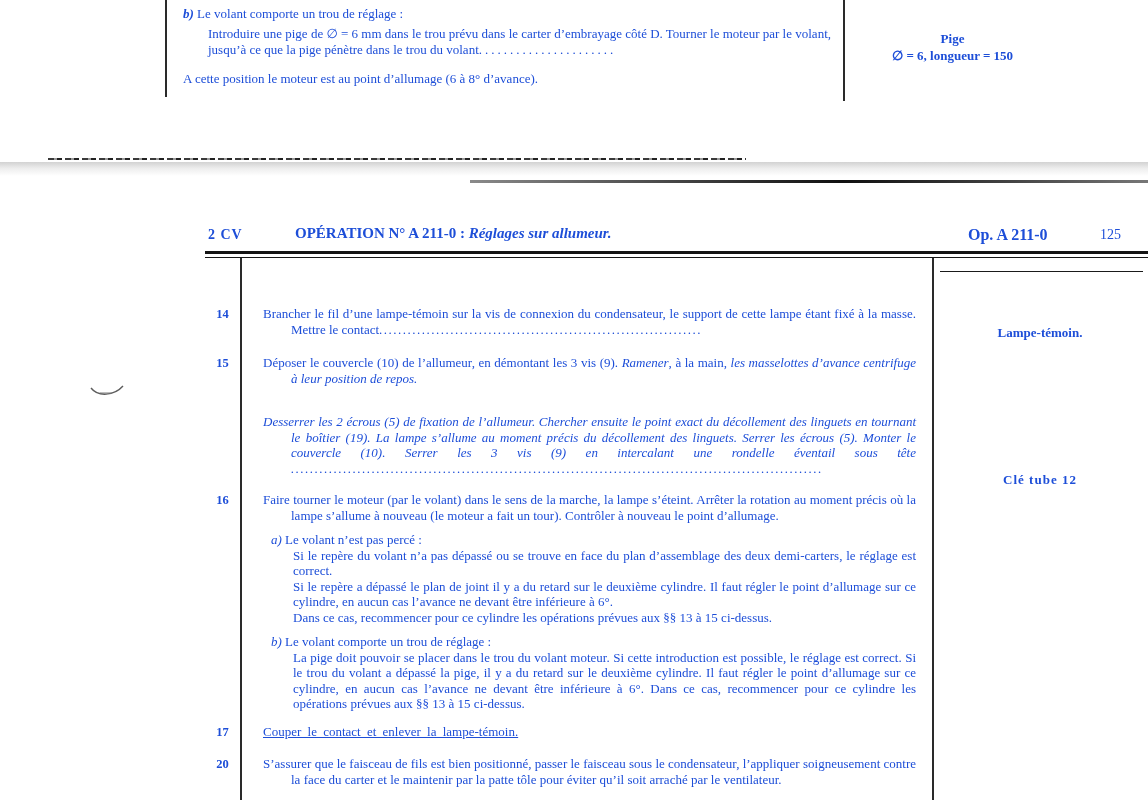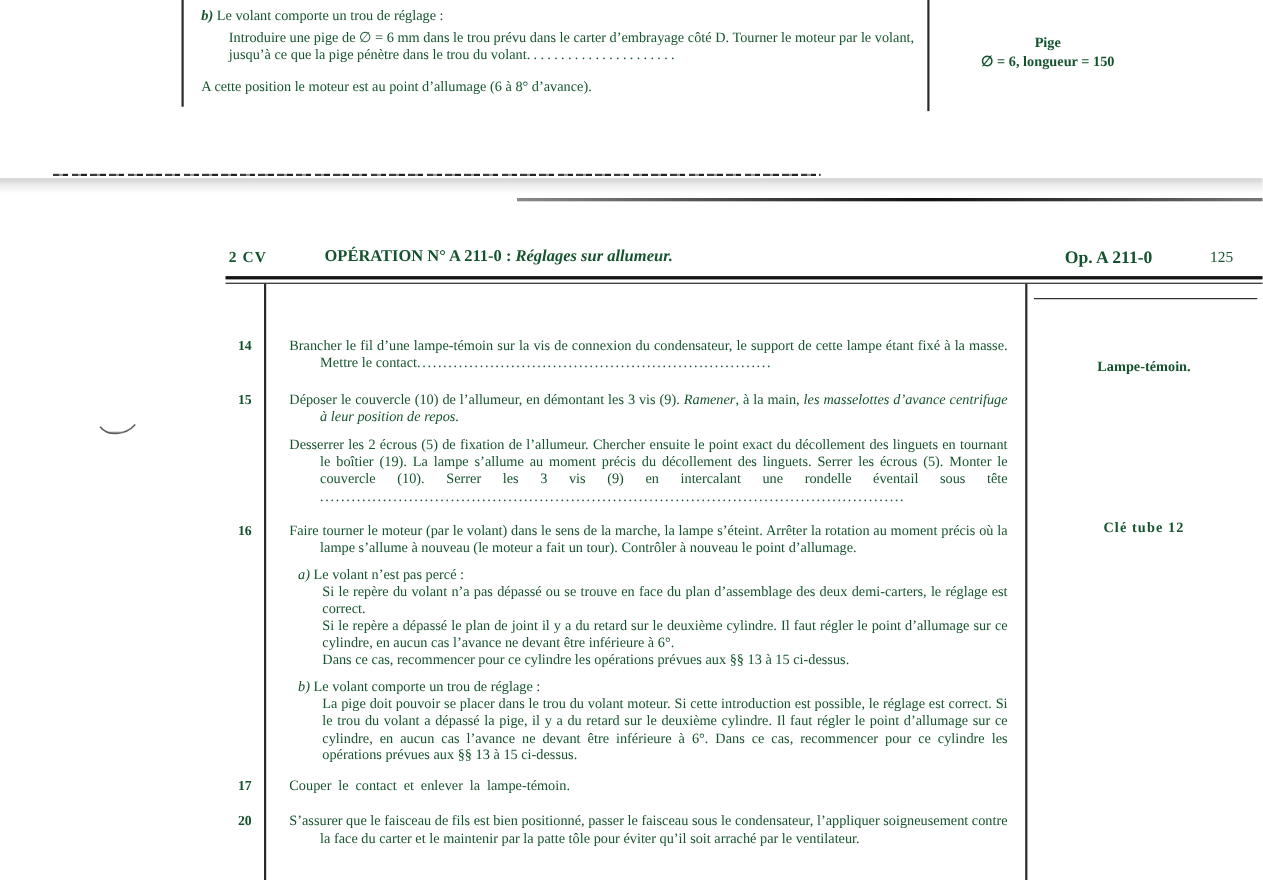--- a/index.html
+++ b/index.html
@@ -1,18 +1,18 @@
 <!DOCTYPE html>
 <html><head>
 <meta charset="utf-8">
 <style>
   html,body { margin:0; padding:0; background:#ffffff; }
   #canvas {
     position:relative; width:1148px; height:800px; overflow:hidden;
-    background:#ffffff; color:#14532d;
+    background:#ffffff; color:#1d4ed8;
     font-family:"Liberation Serif","DejaVu Serif",serif;
     font-size:13px; line-height:15.5px;
   }
   .abs { position:absolute; }
   .vrule { position:absolute; width:1.5px; background:#2a2a2a; }
   .just { text-align:justify; }
   .hang { padding-left:28px; text-indent:-28px; }
   .ital { font-style:italic; }
   .bold { font-weight:bold; }
   p { margin:0; }
@@ -51,21 +51,21 @@
 
   
   #table-vrule-left  { left:240px; top:258px; height:542px; }
   #table-vrule-right { left:932px; top:258px; height:542px; }
 
   #proc { position:absolute; left:205px; top:262px; width:727px; padding-top:44px; box-sizing:border-box; }
   .proc-row { display:flex; align-items:flex-start; }
   .num-cell { width:35px; flex:0 0 35px; text-align:center; font-weight:bold; font-size:12.5px; padding-top:1px; }
   .text-cell { flex:1; padding:0 16px 0 23px; }
   .gap18 { margin-top:18px; } .gap16 { margin-top:16px; }
-  .gap12 { margin-top:12px; } .gap10 { margin-top:10px; }
+  .gap12 { margin-top:12px; } .gap10 { margin-top:28px;font-style:italic; }
   .sub { margin-left:8px; margin-top:9px; }
   .sub-body { margin-left:22px; }
 
   
   #outillage { position:absolute; left:932px; top:262px; width:216px; text-align:center; }
   #outillage-title { font-weight:bold; font-size:12.5px; letter-spacing:0.8px; padding-top:16px; }
   #outillage-rule { margin:9px 5px 0 8px; border-top:1.8px solid #1a1a1a; }
   #outillage-tool1 { position:absolute; top:63px; left:0; width:100%; font-weight:bold; }
   #outillage-tool2 { position:absolute; top:174px; left:0; width:100%; font-weight:bold; letter-spacing:1px;margin-top:36px; }
 
@@ -154,21 +154,21 @@
           <div class="sub-body">
             <p class="just">La pige doit pouvoir se placer dans le trou du volant moteur. Si cette introduction est possible, le réglage est correct. Si le trou du volant a dépassé la pige, il y a du retard sur le deuxième cylindre. Il faut régler le point d’allumage sur ce cylindre, en aucun cas l’avance ne devant être inférieure à 6°. Dans ce cas, recommencer pour ce cylindre les opérations prévues aux §§ 13 à 15 ci-dessus.</p>
           </div>
         </div>
       </div>
     </div>
 
     <div class="proc-row gap12">
       <div class="num-cell">17</div>
       <div class="text-cell">
-        <p class="hang" style="word-spacing:3px;">Couper le contact et enlever la lampe-témoin.</p>
+        <p class="hang" style="word-spacing:3px;text-decoration:underline;">Couper le contact et enlever la lampe-témoin.</p>
       </div>
     </div>
 
     <div class="proc-row gap16">
       <div class="num-cell">20</div>
       <div class="text-cell">
         <p class="just hang">S’assurer que le faisceau de fils est bien positionné, passer le faisceau sous le condensateur, l’appliquer soigneusement contre la face du carter et le maintenir par la patte tôle pour éviter qu’il soit arraché par le ventilateur.</p>
       </div>
     </div>
 

